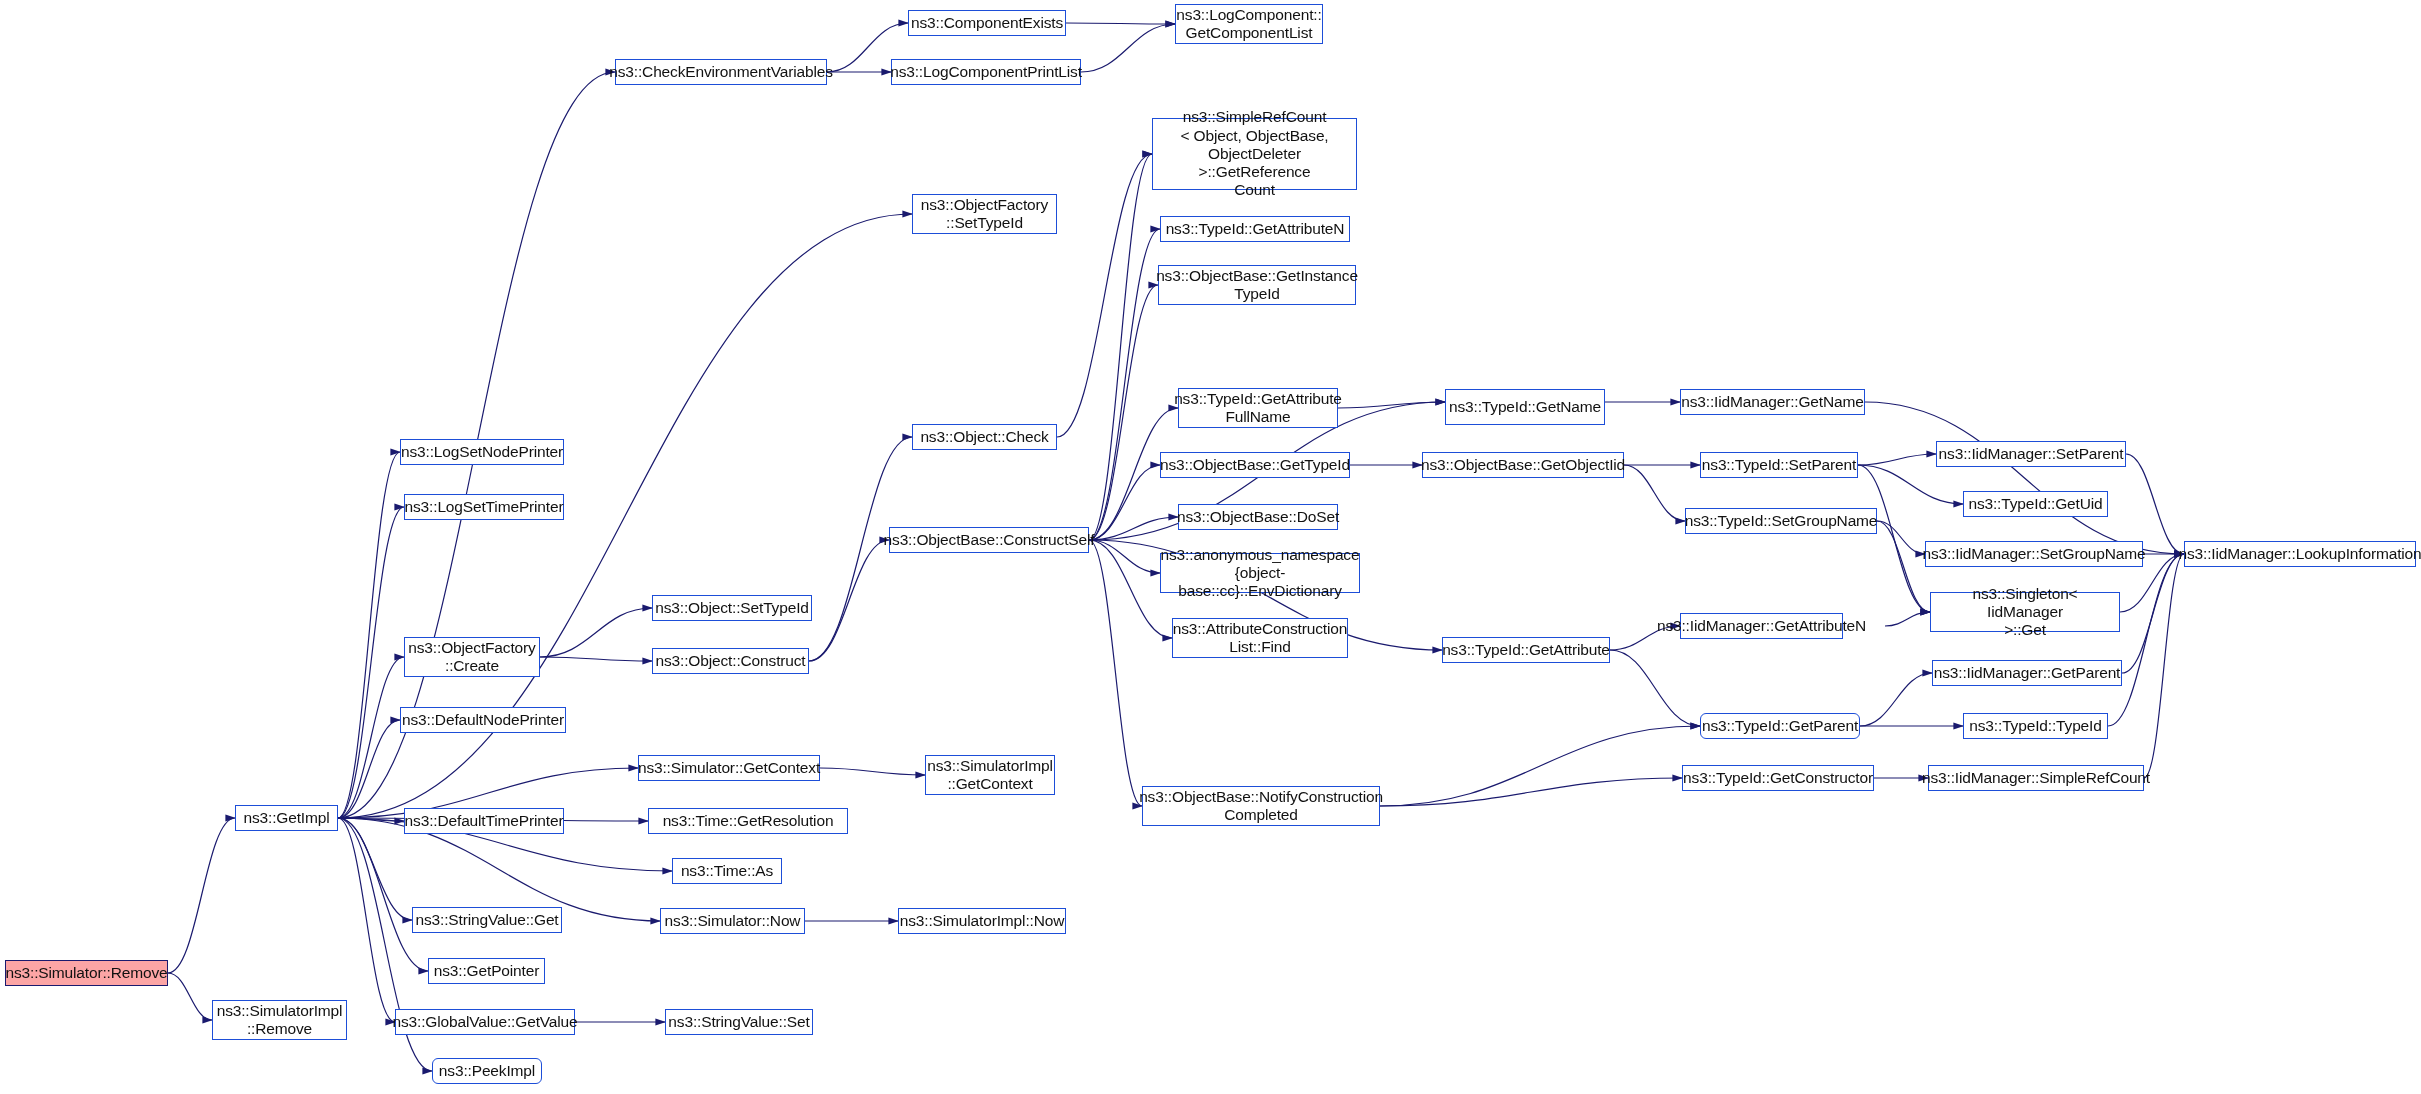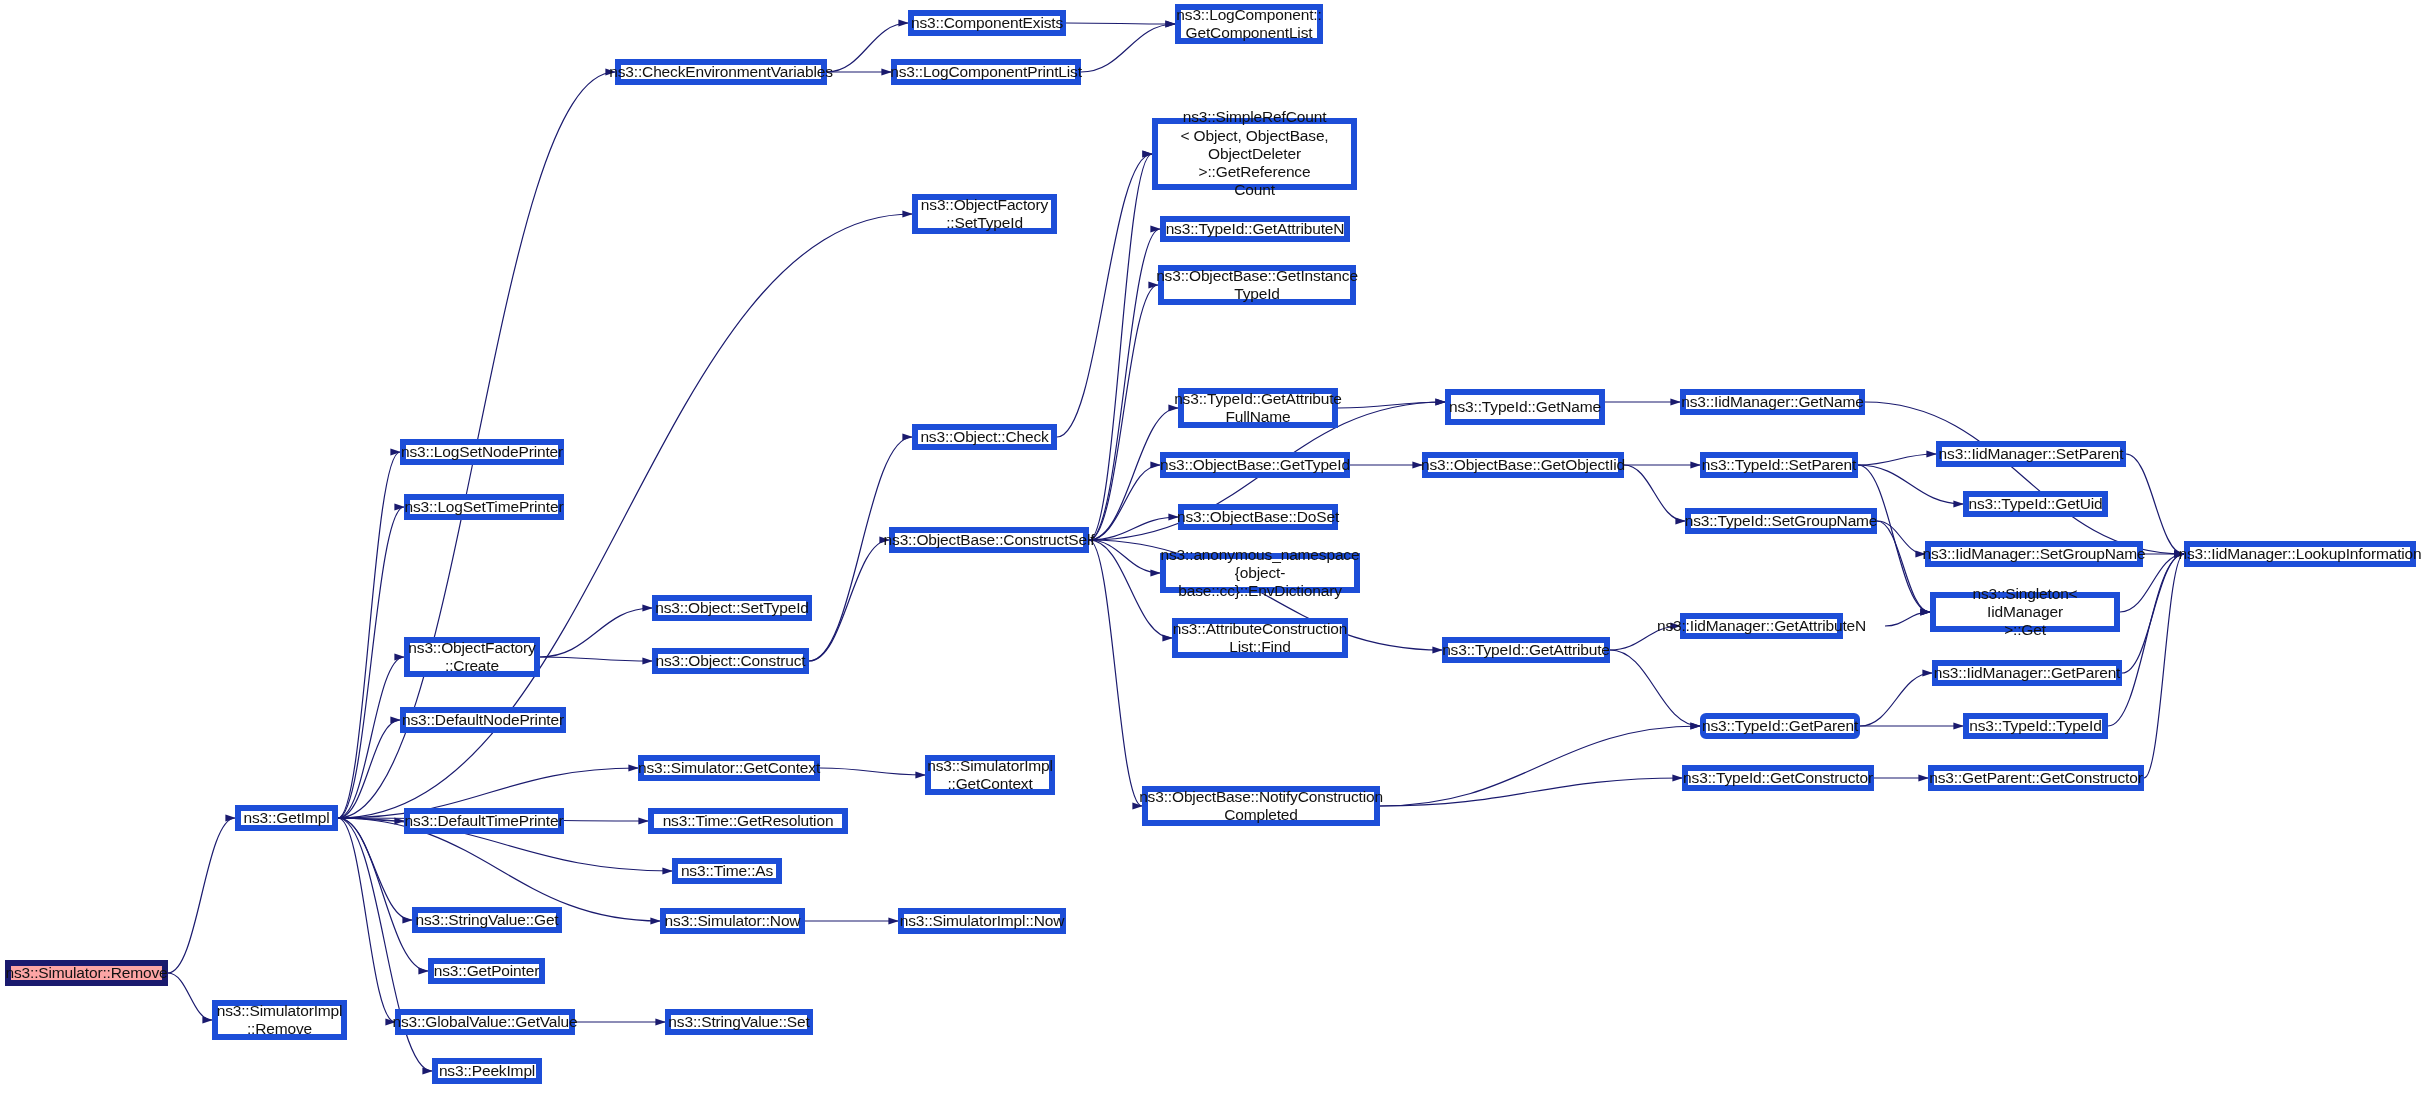--- a/index.html
+++ b/index.html
@@ -19,21 +19,21 @@
     position: absolute;
     left: 0;
     top: 0;
     width: 2421px;
     height: 1094px;
     pointer-events: none;
   }
   .node {
     position: absolute;
     box-sizing: border-box;
-    border: 6px solid #1d4ed8;
+    border: 1px solid #1d4ed8;
     background: #ffffff;
     color: #111111;
     font-size: 15.5px;
     line-height: 1.18;
     display: flex;
     align-items: center;
     justify-content: center;
     text-align: center;
     padding: 1px 3px;
     white-space: pre-line;
@@ -129,21 +129,21 @@
   <div class="node" style="left:235px; top:805px; width:103px; height:26px;">ns3::GetImpl</div>
   <div class="node" style="left:400px; top:439px; width:164px; height:26px;">ns3::LogSetNodePrinter</div>
   <div class="node" style="left:404px; top:494px; width:160px; height:26px;">ns3::LogSetTimePrinter</div>
   <div class="node" style="left:404px; top:637px; width:136px; height:40px;">ns3::ObjectFactory
 ::Create</div>
   <div class="node" style="left:400px; top:707px; width:166px; height:26px;">ns3::DefaultNodePrinter</div>
   <div class="node" style="left:404px; top:808px; width:160px; height:26px;">ns3::DefaultTimePrinter</div>
   <div class="node" style="left:412px; top:907px; width:150px; height:26px;">ns3::StringValue::Get</div>
   <div class="node" style="left:428px; top:958px; width:117px; height:26px;">ns3::GetPointer</div>
   <div class="node" style="left:395px; top:1009px; width:180px; height:26px;">ns3::GlobalValue::GetValue</div>
-  <div class="node" style="left:432px; top:1058px; width:110px; height:26px;">ns3::PeekImpl</div>
+  <div class="node" style="left:432px; top:1058px; width:110px; height:26px;border-radius:6px;">ns3::PeekImpl</div>
   <div class="node" style="left:652px; top:595px; width:160px; height:26px;">ns3::Object::SetTypeId</div>
   <div class="node" style="left:652px; top:648px; width:157px; height:26px;">ns3::Object::Construct</div>
   <div class="node" style="left:638px; top:755px; width:182px; height:26px;">ns3::Simulator::GetContext</div>
   <div class="node" style="left:648px; top:808px; width:200px; height:26px;">ns3::Time::GetResolution</div>
   <div class="node" style="left:672px; top:858px; width:110px; height:26px;">ns3::Time::As</div>
   <div class="node" style="left:660px; top:908px; width:145px; height:26px;">ns3::Simulator::Now</div>
   <div class="node" style="left:615px; top:59px; width:212px; height:26px;">ns3::CheckEnvironmentVariables</div>
   <div class="node" style="left:908px; top:10px; width:158px; height:26px;">ns3::ComponentExists</div>
   <div class="node" style="left:891px; top:59px; width:190px; height:26px;">ns3::LogComponentPrintList</div>
   <div class="node" style="left:1175px; top:4px; width:148px; height:40px;">ns3::LogComponent::
@@ -181,16 +181,16 @@
   <div class="node" style="left:1680px; top:613px; width:163px; height:26px;">ns3::IidManager::GetAttributeN</div>
   <div class="node" style="left:1700px; top:713px; width:160px; height:26px;border-radius:6px;">ns3::TypeId::GetParent</div>
   <div class="node" style="left:1682px; top:765px; width:192px; height:26px;">ns3::TypeId::GetConstructor</div>
   <div class="node" style="left:1936px; top:441px; width:190px; height:26px;">ns3::IidManager::SetParent</div>
   <div class="node" style="left:1963px; top:491px; width:145px; height:26px;">ns3::TypeId::GetUid</div>
   <div class="node" style="left:1925px; top:541px; width:218px; height:26px;">ns3::IidManager::SetGroupName</div>
   <div class="node" style="left:1930px; top:592px; width:190px; height:40px;">ns3::Singleton&lt; IidManager
 &gt;::Get</div>
   <div class="node" style="left:1932px; top:660px; width:190px; height:26px;">ns3::IidManager::GetParent</div>
   <div class="node" style="left:1963px; top:713px; width:145px; height:26px;">ns3::TypeId::TypeId</div>
-  <div class="node" style="left:1928px; top:765px; width:216px; height:26px;">ns3::GetParent::GetConstructor</div>
+  <div class="node" style="left:1928px; top:765px; width:216px; height:26px;">ns3::IidManager::SimpleRefCount</div>
   <div class="node" style="left:2184px; top:541px; width:232px; height:26px;">ns3::IidManager::LookupInformation</div>
   <div class="node" style="left:665px; top:1009px; width:148px; height:26px;">ns3::StringValue::Set</div>
 </div>
 
 </body></html>

